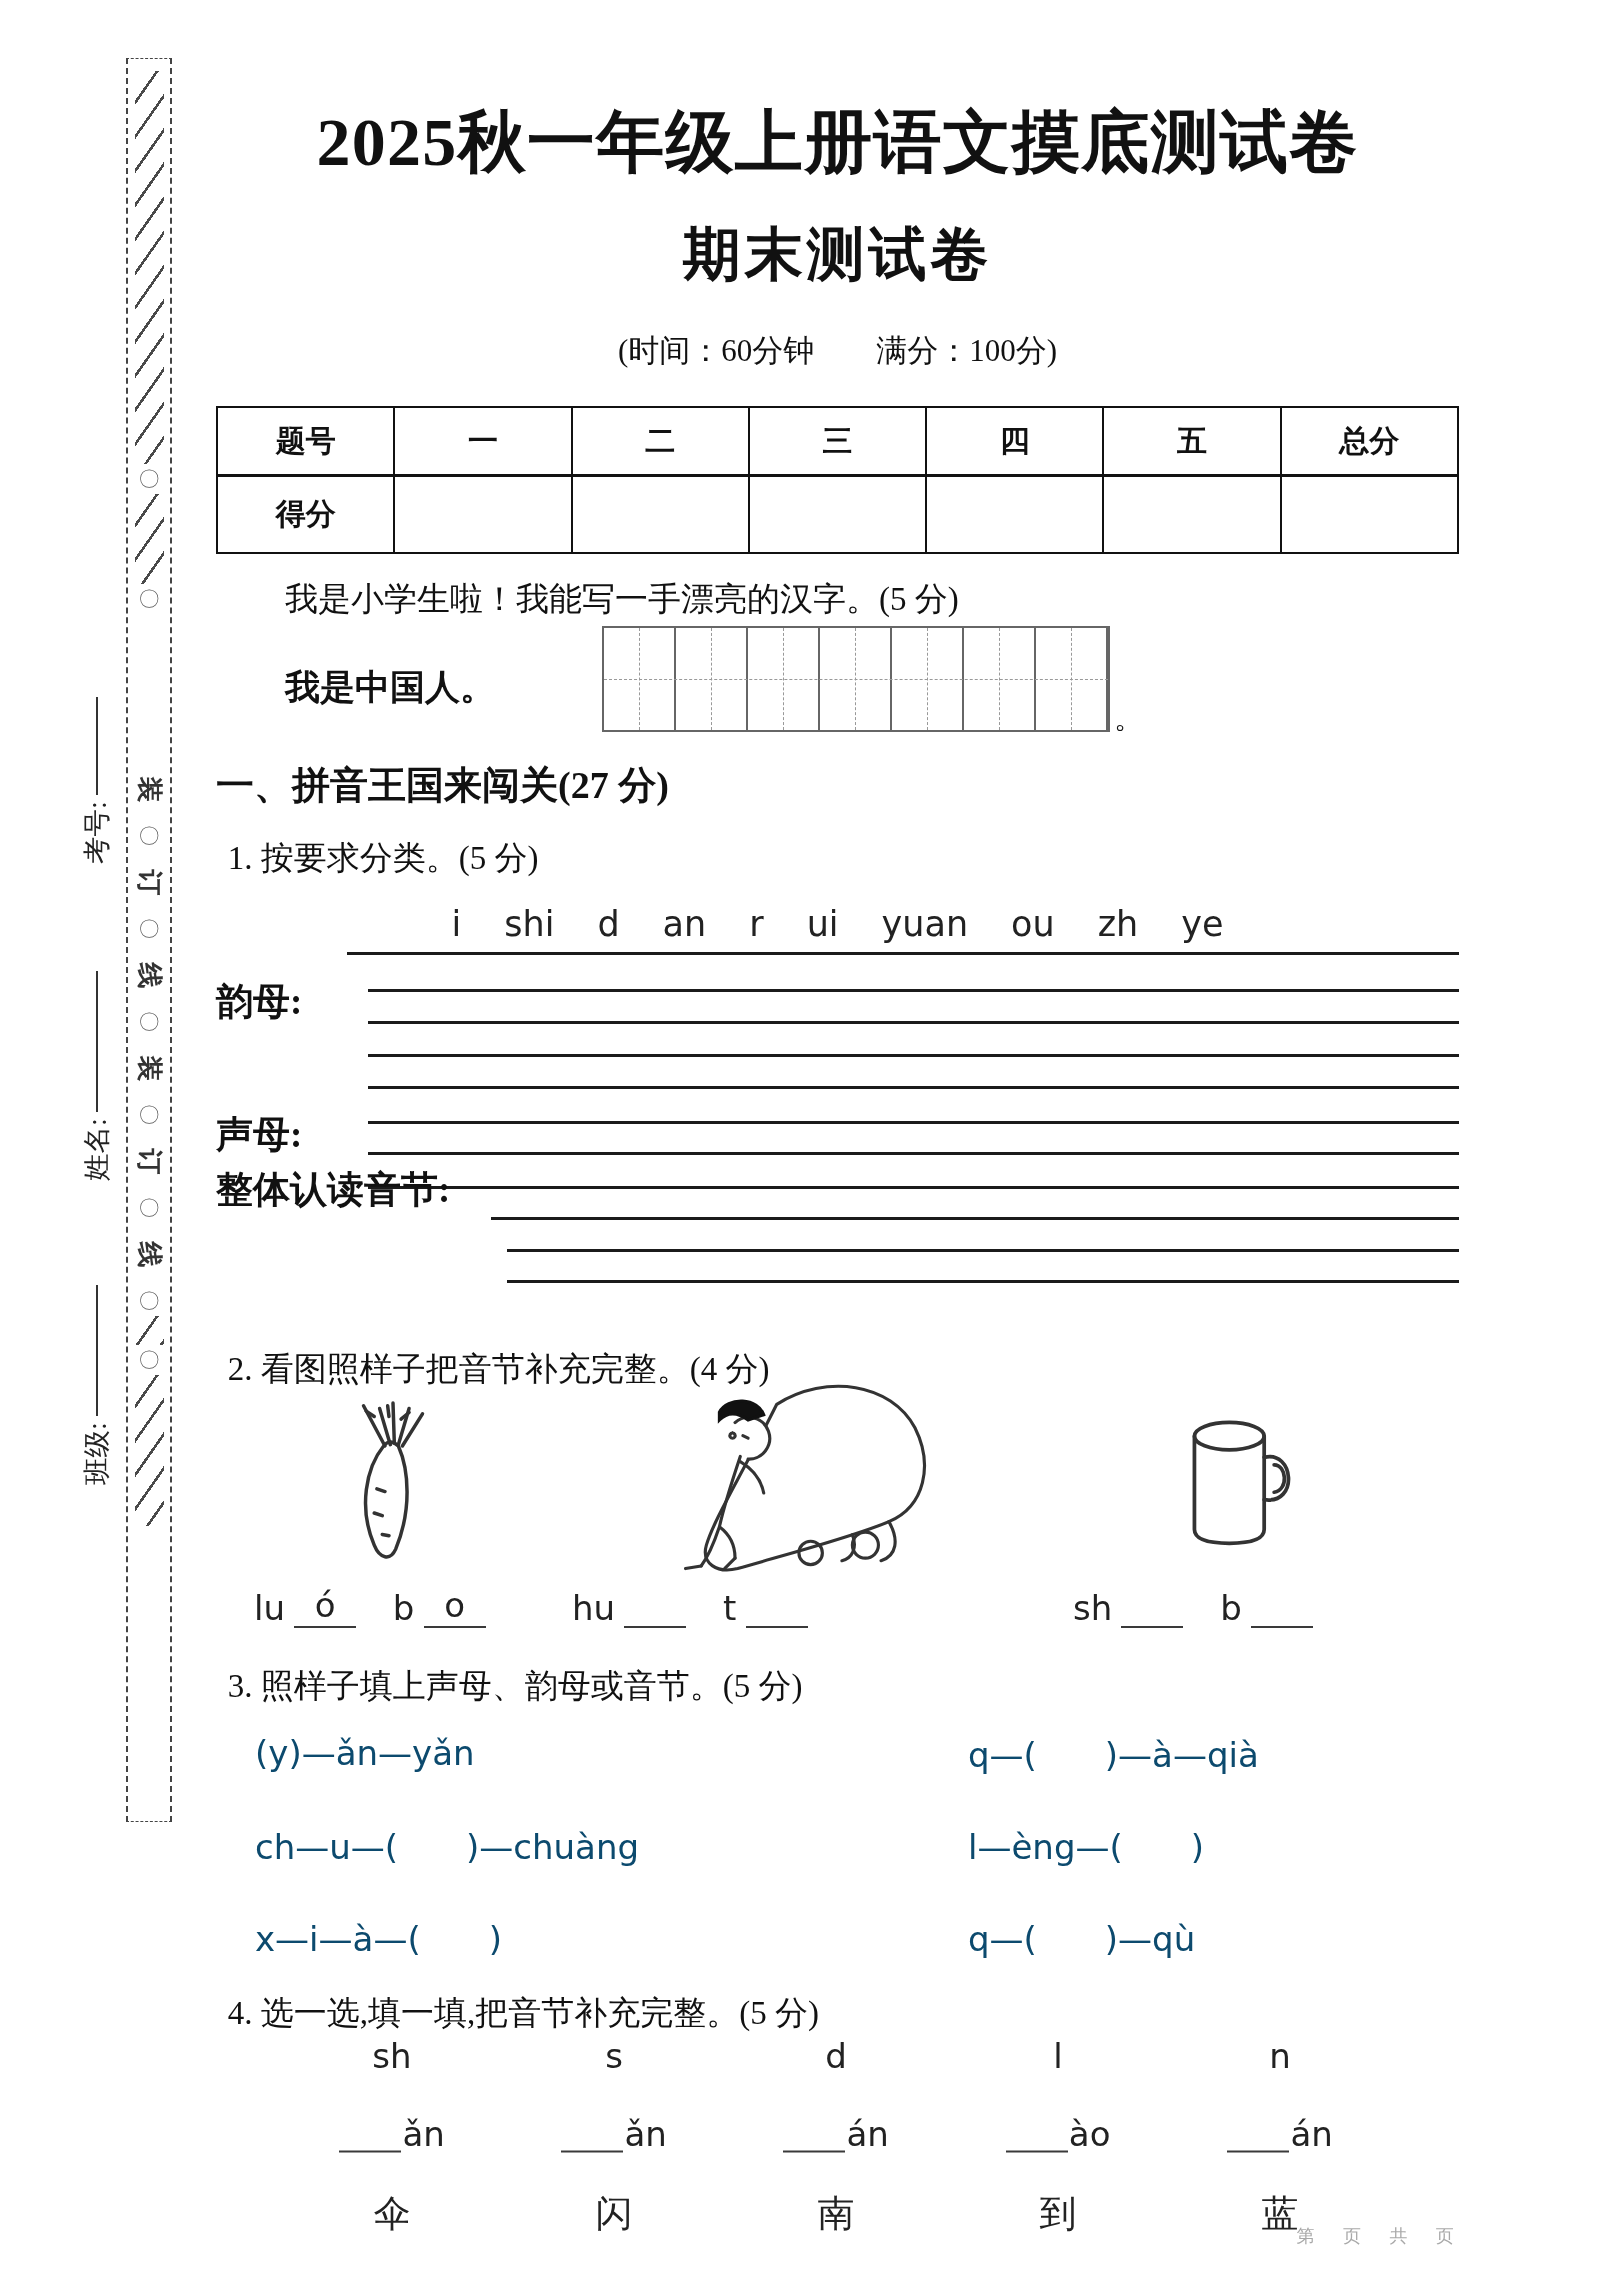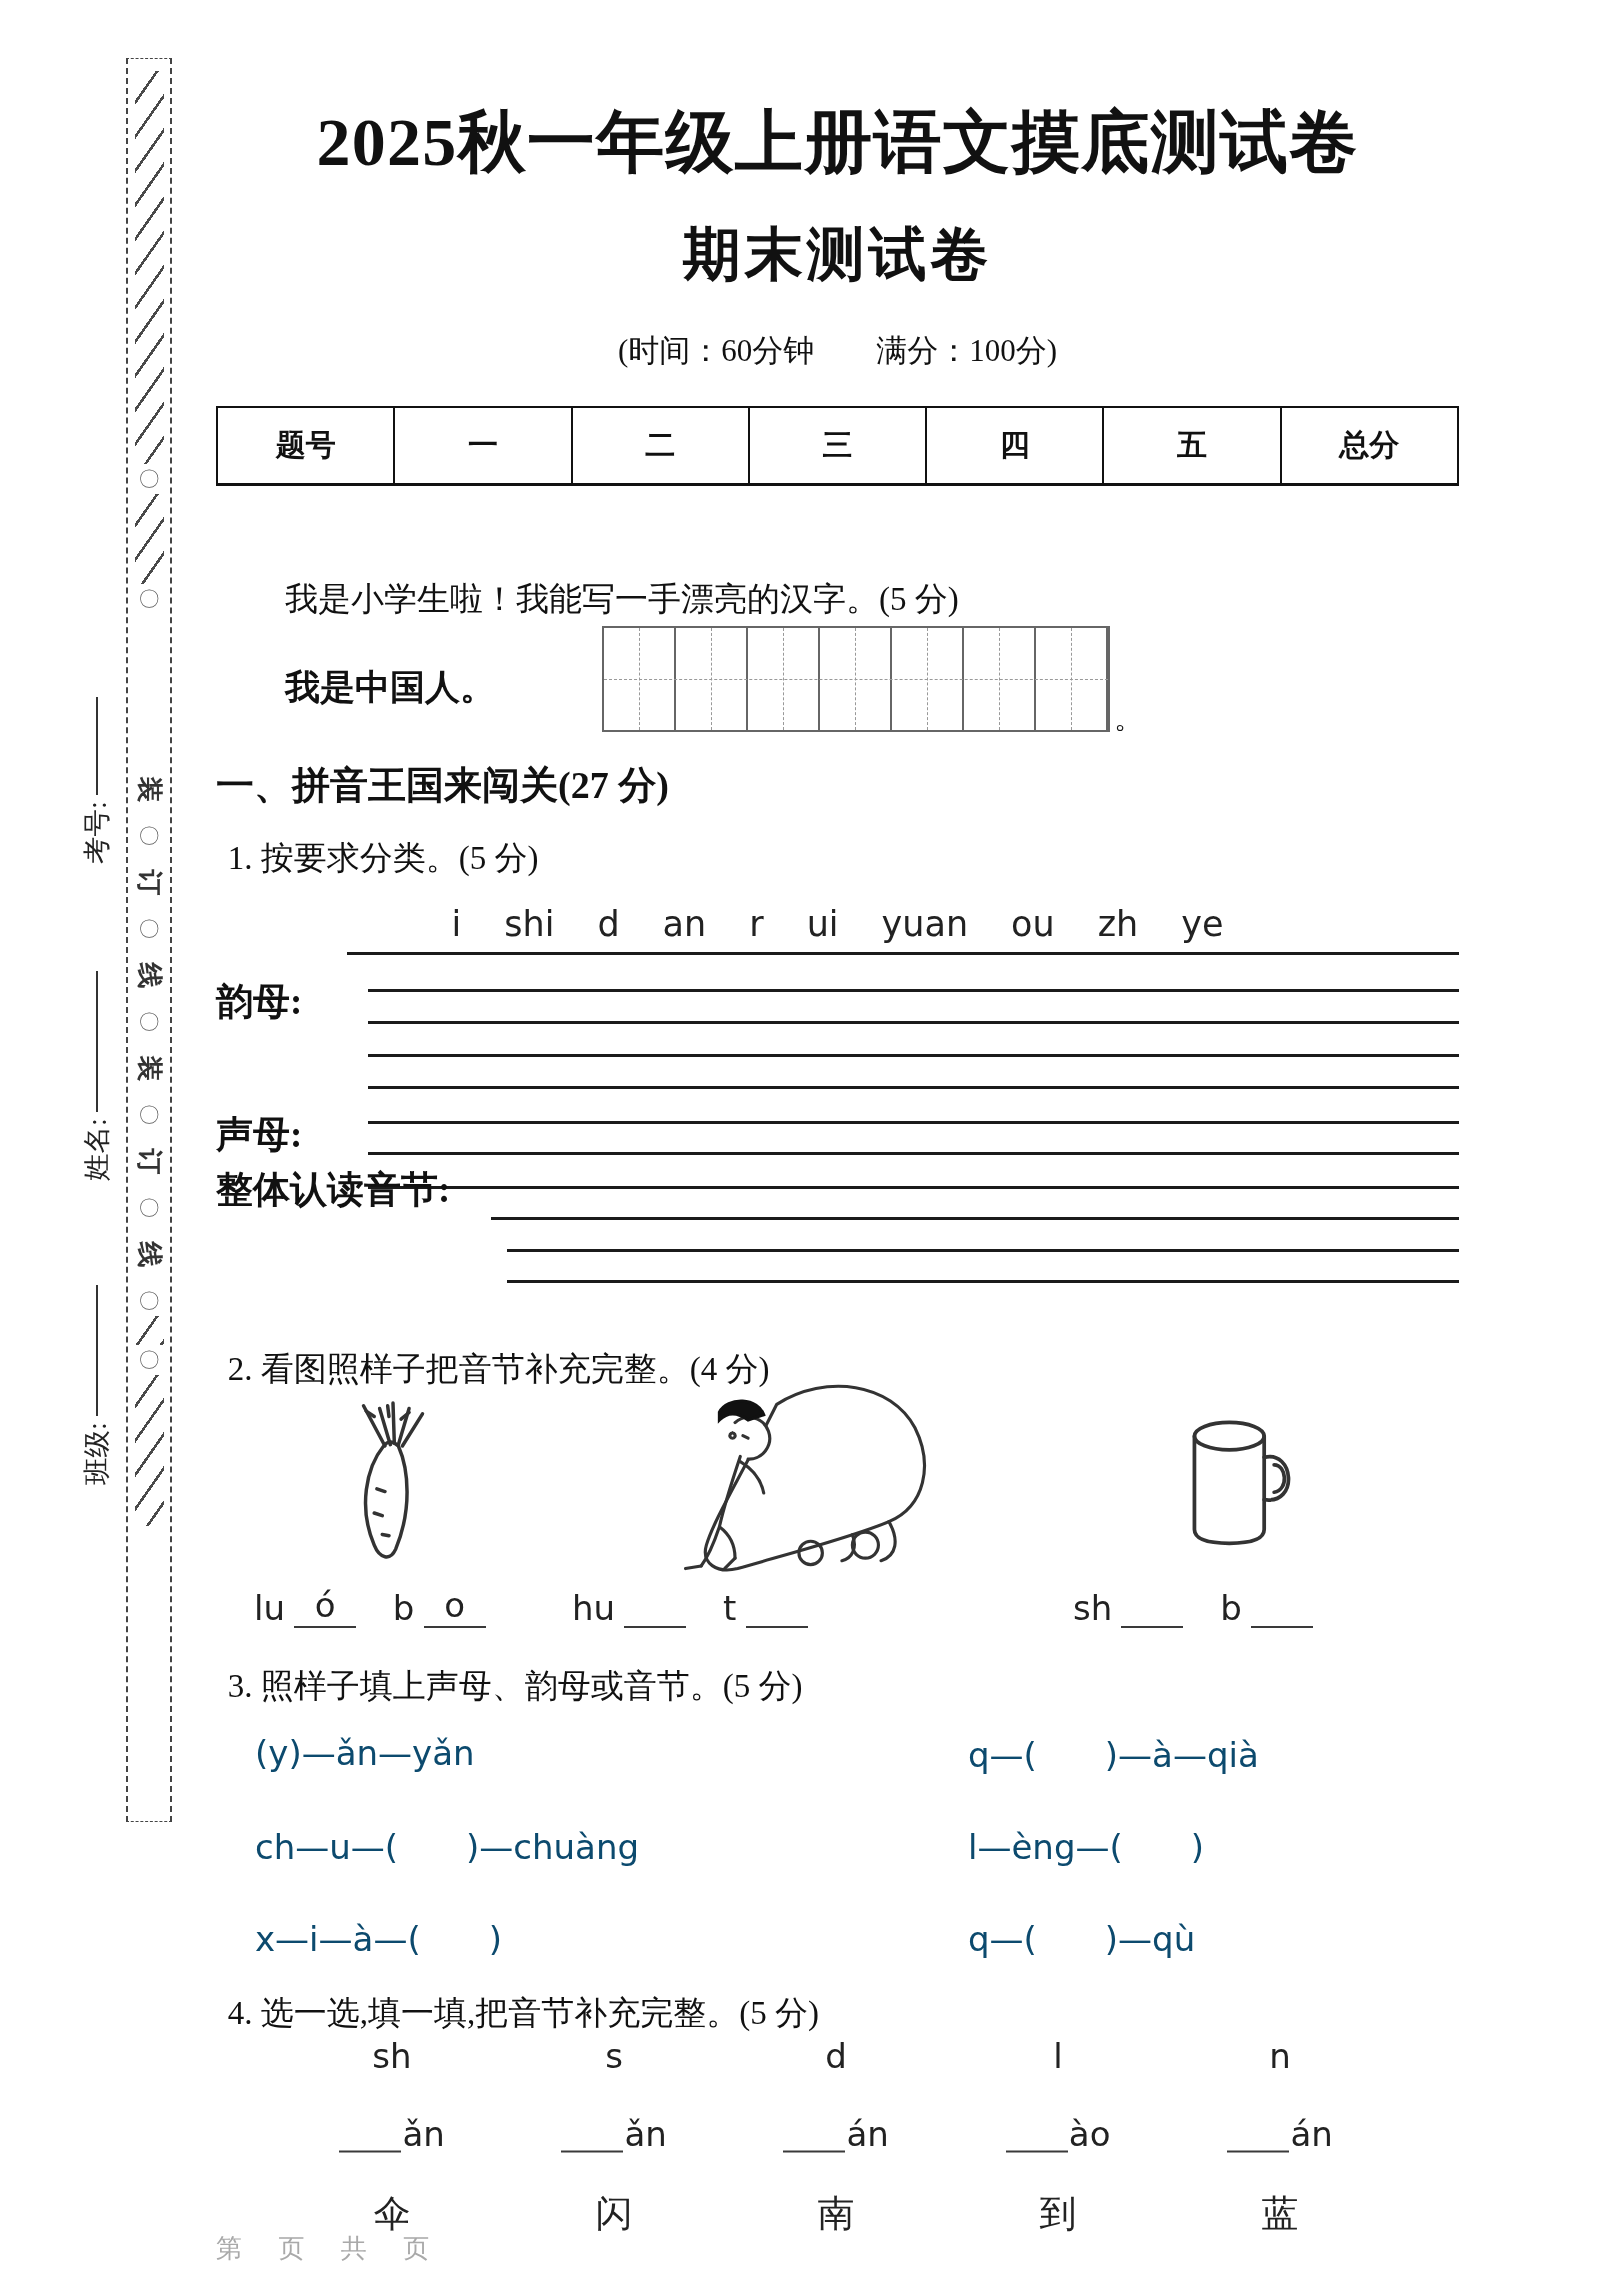--- a/index.html
+++ b/index.html
@@ -75,21 +75,21 @@
   .q3-left{flex:0 0 713px;}
   
   .q4grid{left:65px;top:2036px;width:1112px;position:absolute;
     font-family:"DejaVu Sans",sans-serif;font-size:34px;color:#222;}
   .q4r{display:flex;}
   .q4c{flex:0 0 222px;text-align:center;}
   .q4-finals{margin-top:38px;}
   .fblank{display:inline-block;width:62px;border-bottom:2.6px solid #3a3a3a;margin-right:1.3px;transform:translateY(6.5px);}
   .q4-chars{margin-top:35px;font-family:"Liberation Serif","DejaVu Serif",serif;font-size:37px;color:#222;}
   
-  .page-footer{width:100%;text-align:left;top:2224px;font-size:26px;color:#a9a9a9;letter-spacing:5.2px;margin-top:7px;}
+  .page-footer{width:100%;text-align:right;top:2224px;font-size:18px;color:#a9a9a9;letter-spacing:5.2px;}
   svg{display:block;}
 </style>
 </head>
 <body>
 
 <div class="page">
 
   <div class="binding-strip">
     <div class="hatch" style="height:393px"></div>
     <div class="bcirc">〇</div>
@@ -135,20 +135,29 @@
     <table class="score-table abs">
       <tbody>
           <tr>
         <td>题号</td>
         <td>一</td>
         <td>二</td>
         <td>三</td>
         <td>四</td>
         <td>五</td>
         <td>总分</td>
+      </tr>
+      <tr>
+        <td>得分</td>
+        <td></td>
+        <td></td>
+        <td></td>
+        <td></td>
+        <td></td>
+        <td></td>
       </tr>
     </tbody>
       </table>
 
     <div class="abs intro-prompt">我是小学生啦！我能写一手漂亮的汉字。(5 分)</div>
     <div class="abs copy-text">我是中国人。</div>
     <div class="abs tzgrid">
       <div class="tzcell"></div>
       <div class="tzcell"></div>
       <div class="tzcell"></div>

